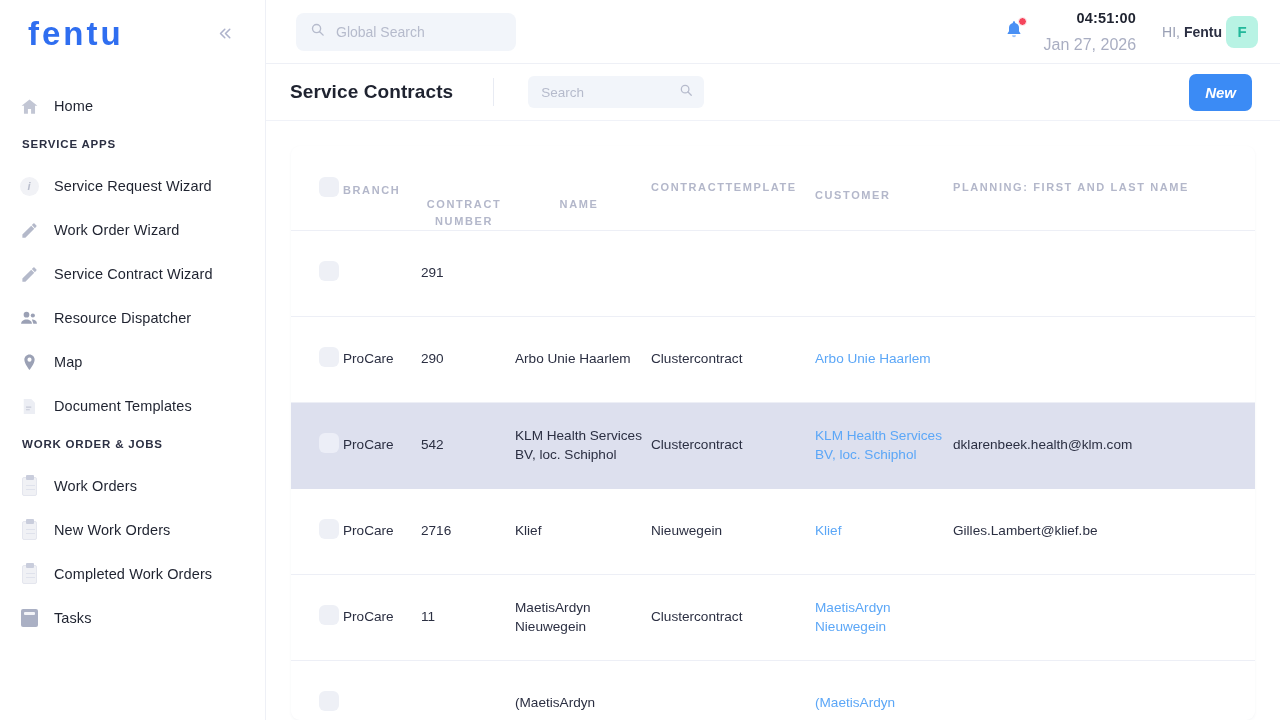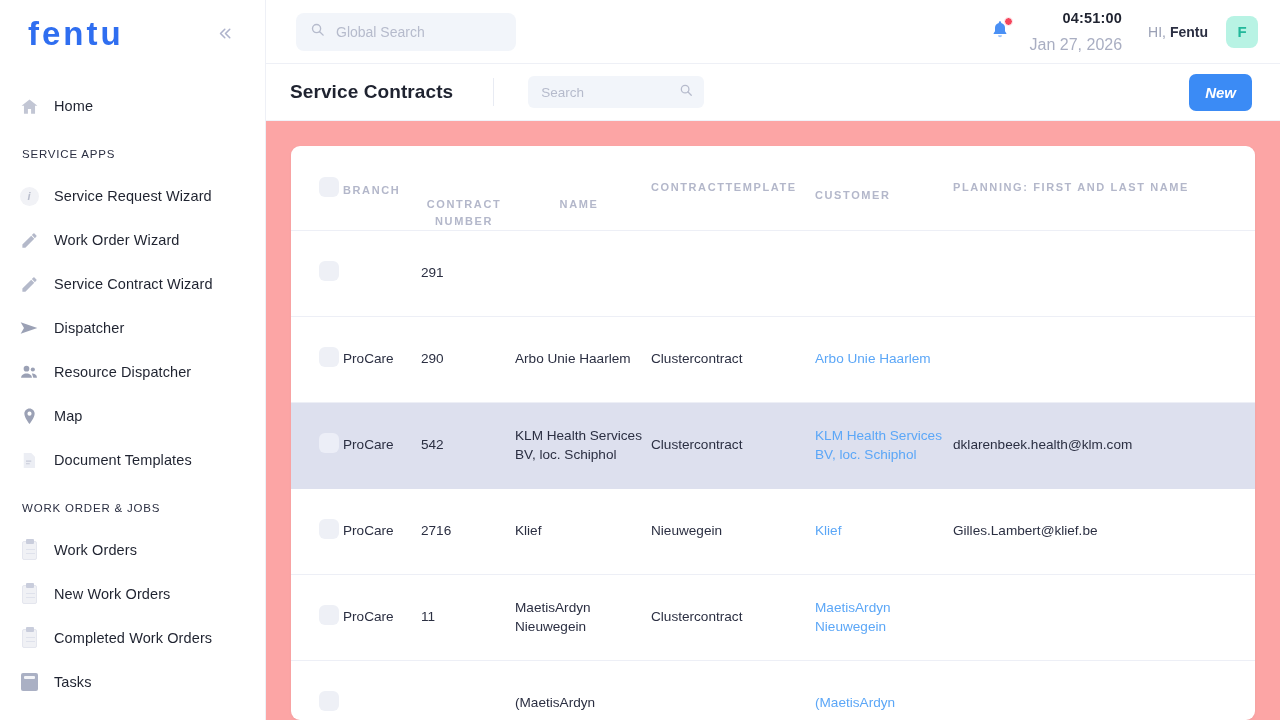--- a/index.html
+++ b/index.html
@@ -31,24 +31,24 @@
     color: #2f6ef0; letter-spacing: 3px;
     line-height: 1; flex: 1;
   }
   .collapse-btn {
     width: 28px; height: 28px;
     display: flex; align-items: center; justify-content: center;
     color: #aeb3cc; font-size: 19px; cursor: pointer;
     margin-right: 4px;
   }
   .nav-section-title {
-    font-size: 11.5px; font-weight: 400;
+    font-size: 11.5px; font-weight: 700;
     letter-spacing: 0.8px; color: #2b2f42;
     padding: 0 0 0 22px;
-    margin-top: 20px; margin-bottom: 14px;
+    margin-top: 10px; margin-bottom: 14px;
   }
   .nav-item {
     display: flex; align-items: center;
     height: 44px; padding-left: 16px;
     cursor: pointer;
   }
   .nav-ico {
     width: 26px; height: 24px; flex: 0 0 26px;
     display: flex; align-items: center; justify-content: center;
     margin-right: 12px; color: #a9aebf;
@@ -111,21 +111,21 @@
   .topbar-right { display: flex; align-items: center; gap: 4px; }
   .bell-wrap { position: relative; margin-right: 16px; cursor: pointer; }
   .bell-dot {
     position: absolute; top: -2px; right: -3px;
     width: 9px; height: 9px; border-radius: 50%;
     background: #f5455c; border: 1.5px solid #fff;
   }
   .clock { text-align: right; margin-right: 22px; }
   .clock-time { font-size: 14.5px; font-weight: 700; color: #1f2330; letter-spacing: .2px; }
   .clock-date { font-size: 16px; color: #a9aec2; margin-top: 10px; }
-  .greet { font-size: 14px; color: #9aa0b5; margin-right: 14px; white-space: nowrap; }
+  .greet { font-size: 14px; color: #9aa0b5; white-space: nowrap; }
   .greet b { color: #2b2f42; font-weight: 700; }
   .avatar {
     width: 32px; height: 32px; border-radius: 8px;
     background: #b8f3e4; color: #22b89b;
     font-size: 15px; font-weight: 700;
     display: flex; align-items: center; justify-content: center;
     cursor: pointer;
   }
 
   .pagebar {
@@ -153,21 +153,21 @@
   .btn-new {
     background: #3b8bf5; color: #fff;
     border: 0; border-radius: 7px;
     height: 37px; min-width: 62px; padding: 0 16px;
     font-family: inherit; font-size: 15px; font-weight: 600;
     cursor: pointer;
     font-style: italic;
   }
 
   .content {
-    flex: 1; background: #fca5a5;
+    flex: 1; background: #ffffff;
     padding: 25px 25px 0 25px;
     overflow: hidden;
   }
   .card {
     background: #fff;
     border-radius: 9px;
     height: 100%;
     overflow: hidden;
     box-shadow: 0 1px 3px rgba(40,50,90,.05);
   }
@@ -264,28 +264,20 @@
 
     <div class="nav-item">
       <span class="nav-ico">
         <svg width="19" height="19" viewBox="0 0 24 24" fill="#b4b9ca">
             <path d="M3 17.2V21h3.8L18 9.8 14.2 6zM20.7 7.1a1 1 0 0 0 0-1.4l-2.4-2.4a1 1 0 0 0-1.4 0L15 5.2 18.8 9z"></path>
           </svg>
       </span>
       <span class="nav-label">Service Contract Wizard</span>
     </div>
 
-    <div class="nav-item">
-      <span class="nav-ico">
-        <svg width="20" height="20" viewBox="0 0 24 24" fill="#9ba1b5">
-            <path d="M2 5l20 7-20 7 4-7z"></path>
-          </svg>
-      </span>
-      <span class="nav-label">Dispatcher</span>
-    </div>
 
     <div class="nav-item">
       <span class="nav-ico">
         <svg width="20" height="20" viewBox="0 0 24 24" fill="#9ba1b5">
           <circle cx="9" cy="8" r="3.4"></circle>
           <circle cx="16.6" cy="9" r="2.5"></circle>
           <path d="M2.5 19c0-3.3 2.9-5.3 6.5-5.3s6.5 2 6.5 5.3z"></path>
           <path d="M15.5 13.9c2.9.1 6 1.5 6 5.1h-4.3z"></path>
         </svg>
       </span>

